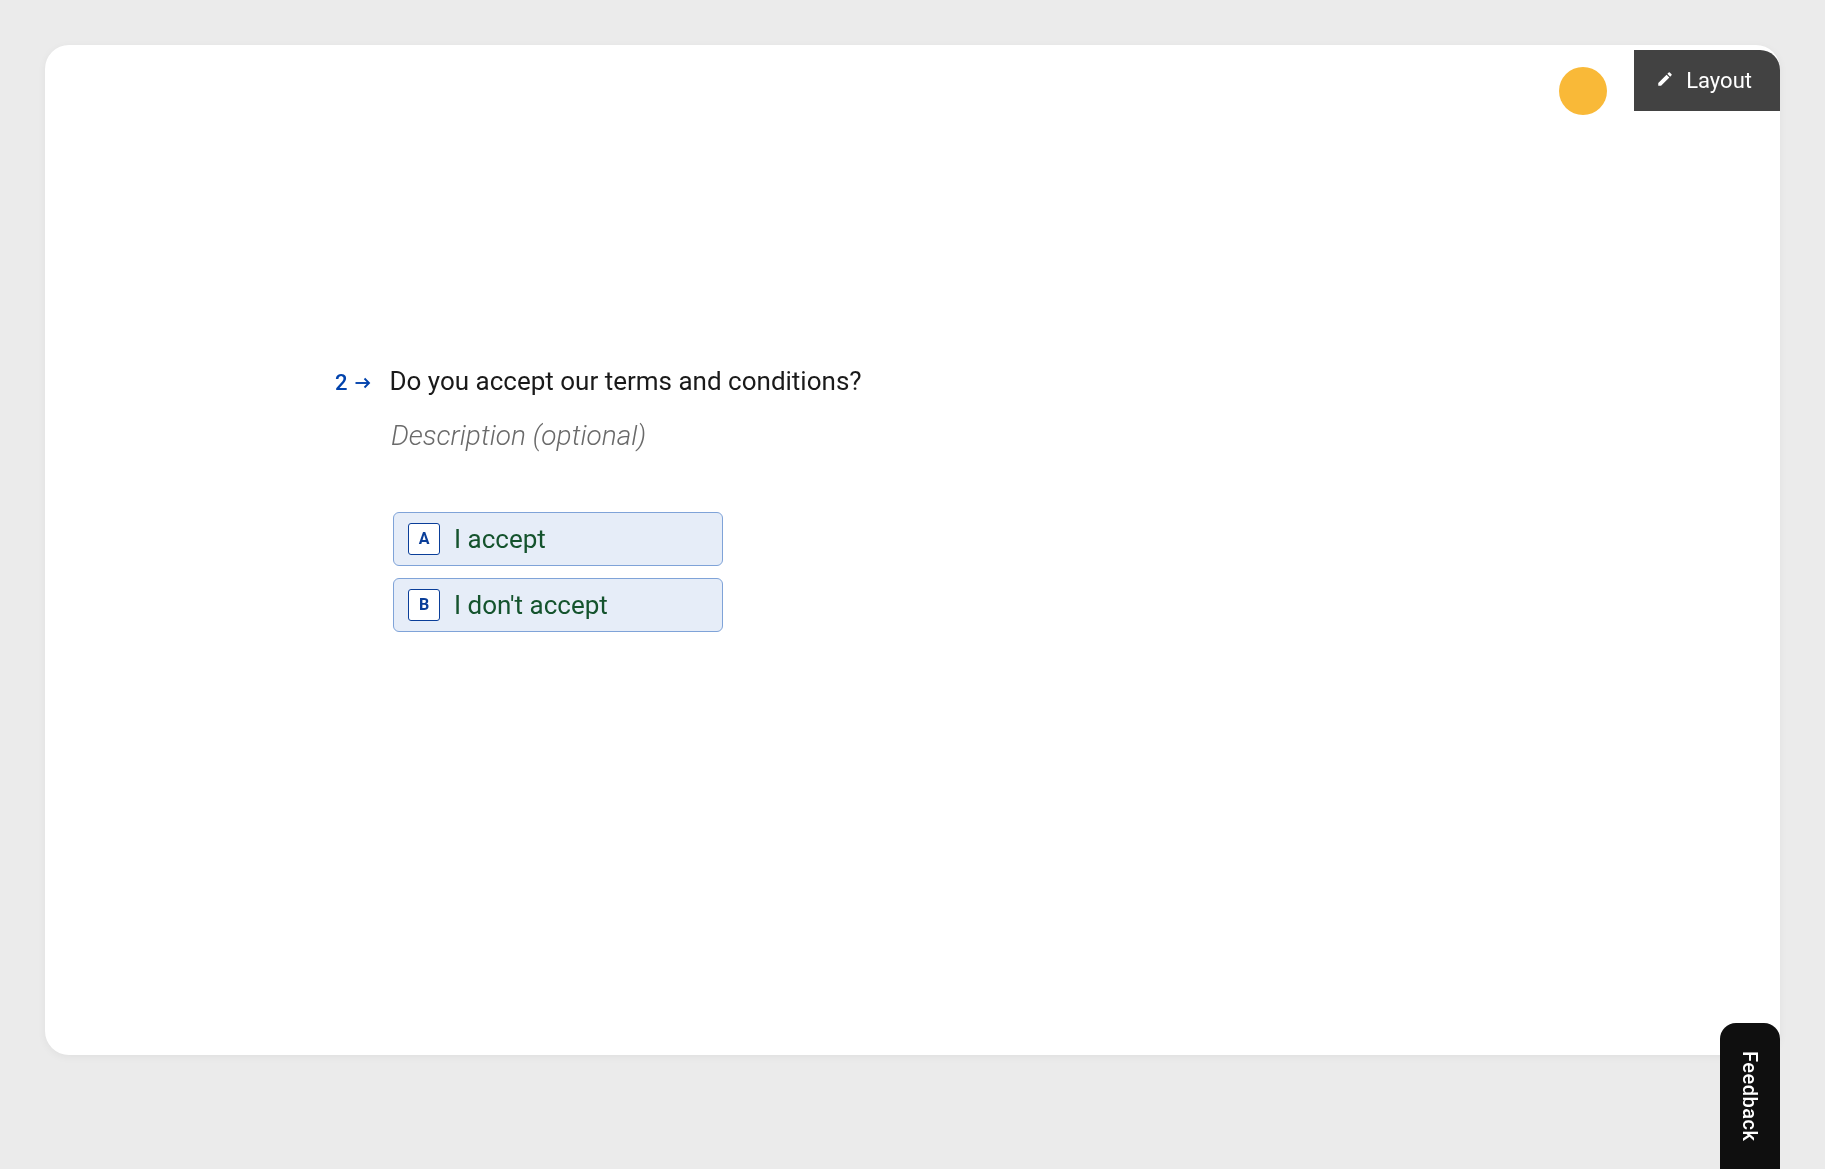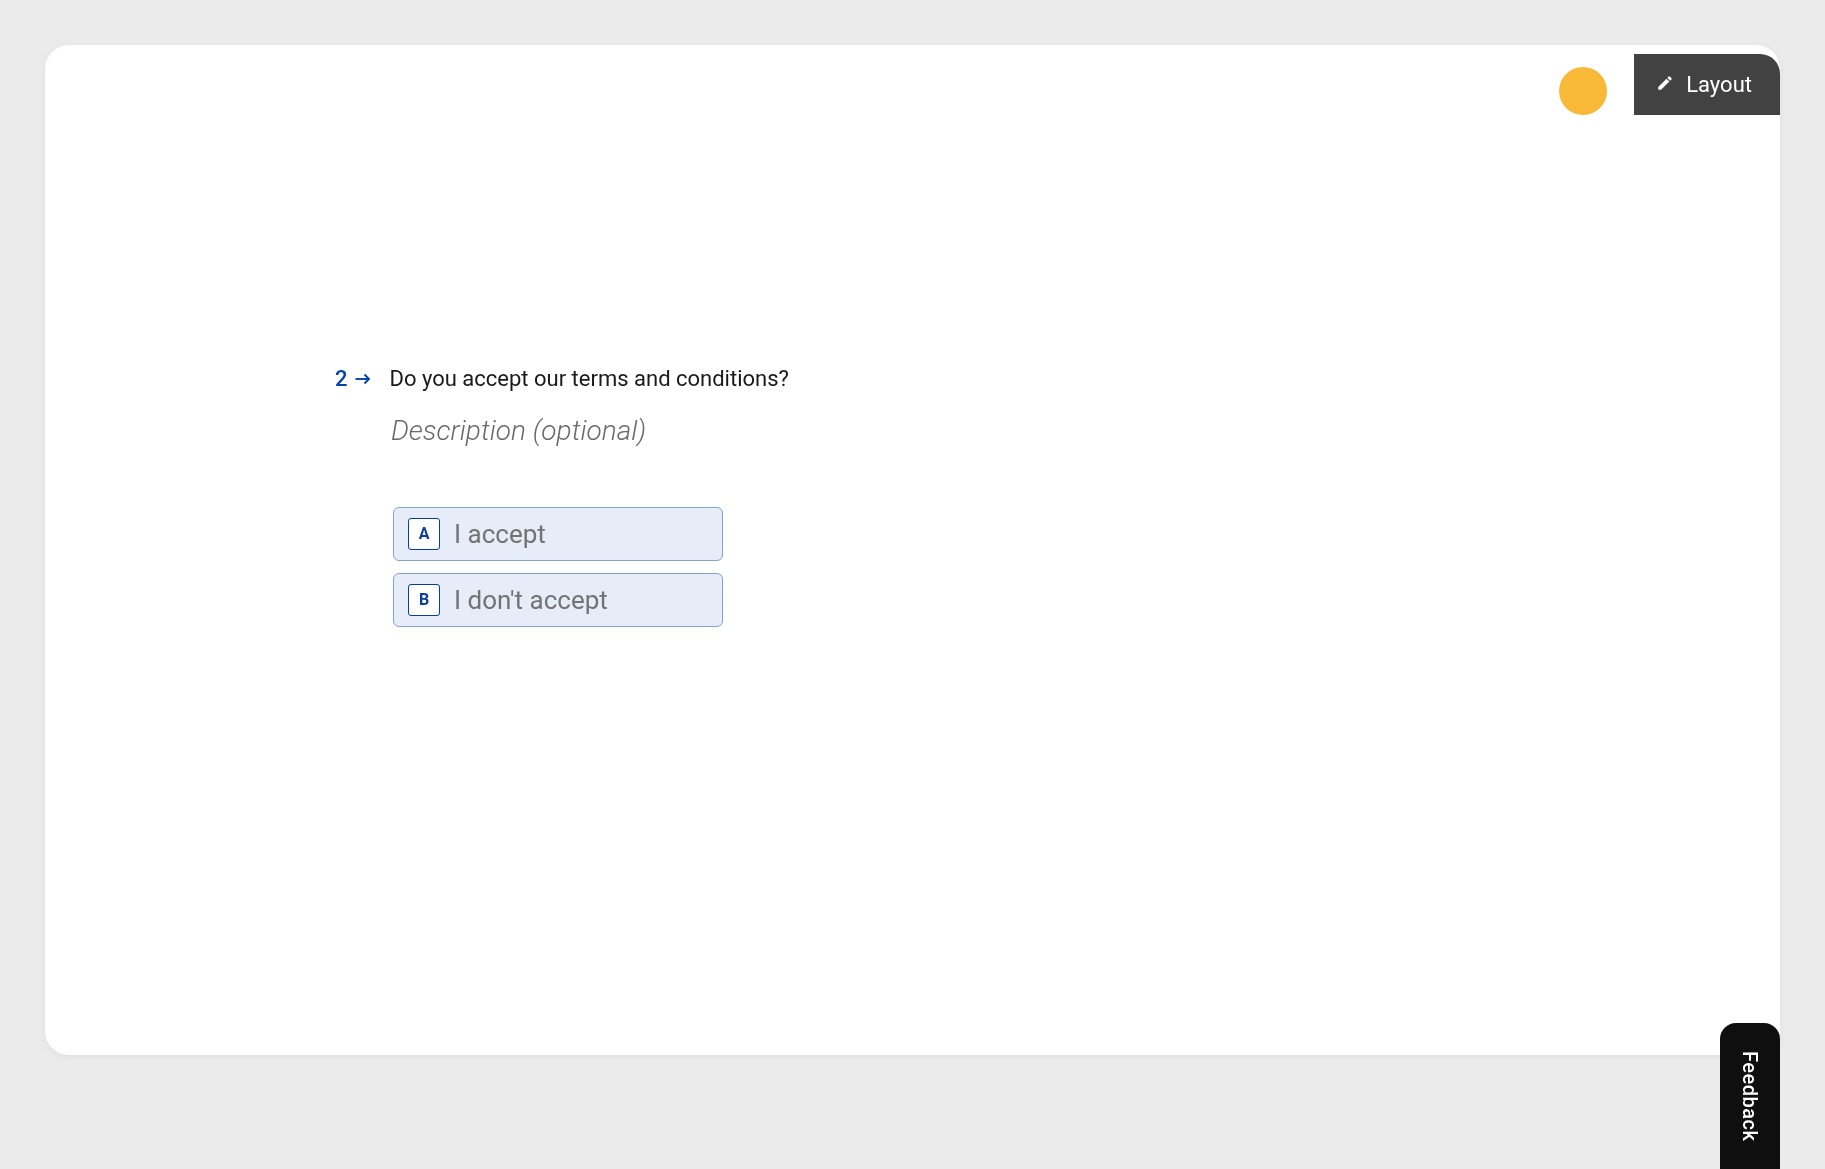--- a/index.html
+++ b/index.html
@@ -25,21 +25,21 @@
       height: 1010px;
       position: relative;
       box-shadow: 0 2px 8px rgba(0,0,0,0.05);
     }
 
     .header-controls {
       position: absolute;
       top: 0;
       right: 0;
       display: flex;
-      align-items: flex-end;
+      align-items: center;
       gap: 23px;
     }
 
     .avatar-circle {
       width: 48px;
       height: 48px;
       background-color: #f9b938;
       border-radius: 50%;
       margin-top: 22px;
       margin-right: 4px;
@@ -90,21 +90,21 @@
     .question-number svg {
       width: 18px;
       height: 14px;
     }
 
     .question-title-wrap {
       flex: 1;
     }
 
     .question-title {
-      font-size: 22px;
+      font-size: 26px;
       color: #1a1a1a;
       font-weight: 400;
       line-height: 1.3;
     }
 
     .question-description {
       font-size: 28px;
       color: #6a6a6a;
       font-style: italic;
       font-weight: 300;
@@ -141,21 +141,21 @@
       width: 32px;
       height: 32px;
       display: flex;
       align-items: center;
       justify-content: center;
       border-radius: 3px;
       flex-shrink: 0;
     }
 
     .option-label {
-      color: #737373;
+      color: #14532d;
       font-size: 26px;
       font-weight: 400;
     }
 
     .feedback-tab {
       position: absolute;
       right: 45px;
       bottom: 0;
       background-color: #0f0f0f;
       color: #ffffff;

